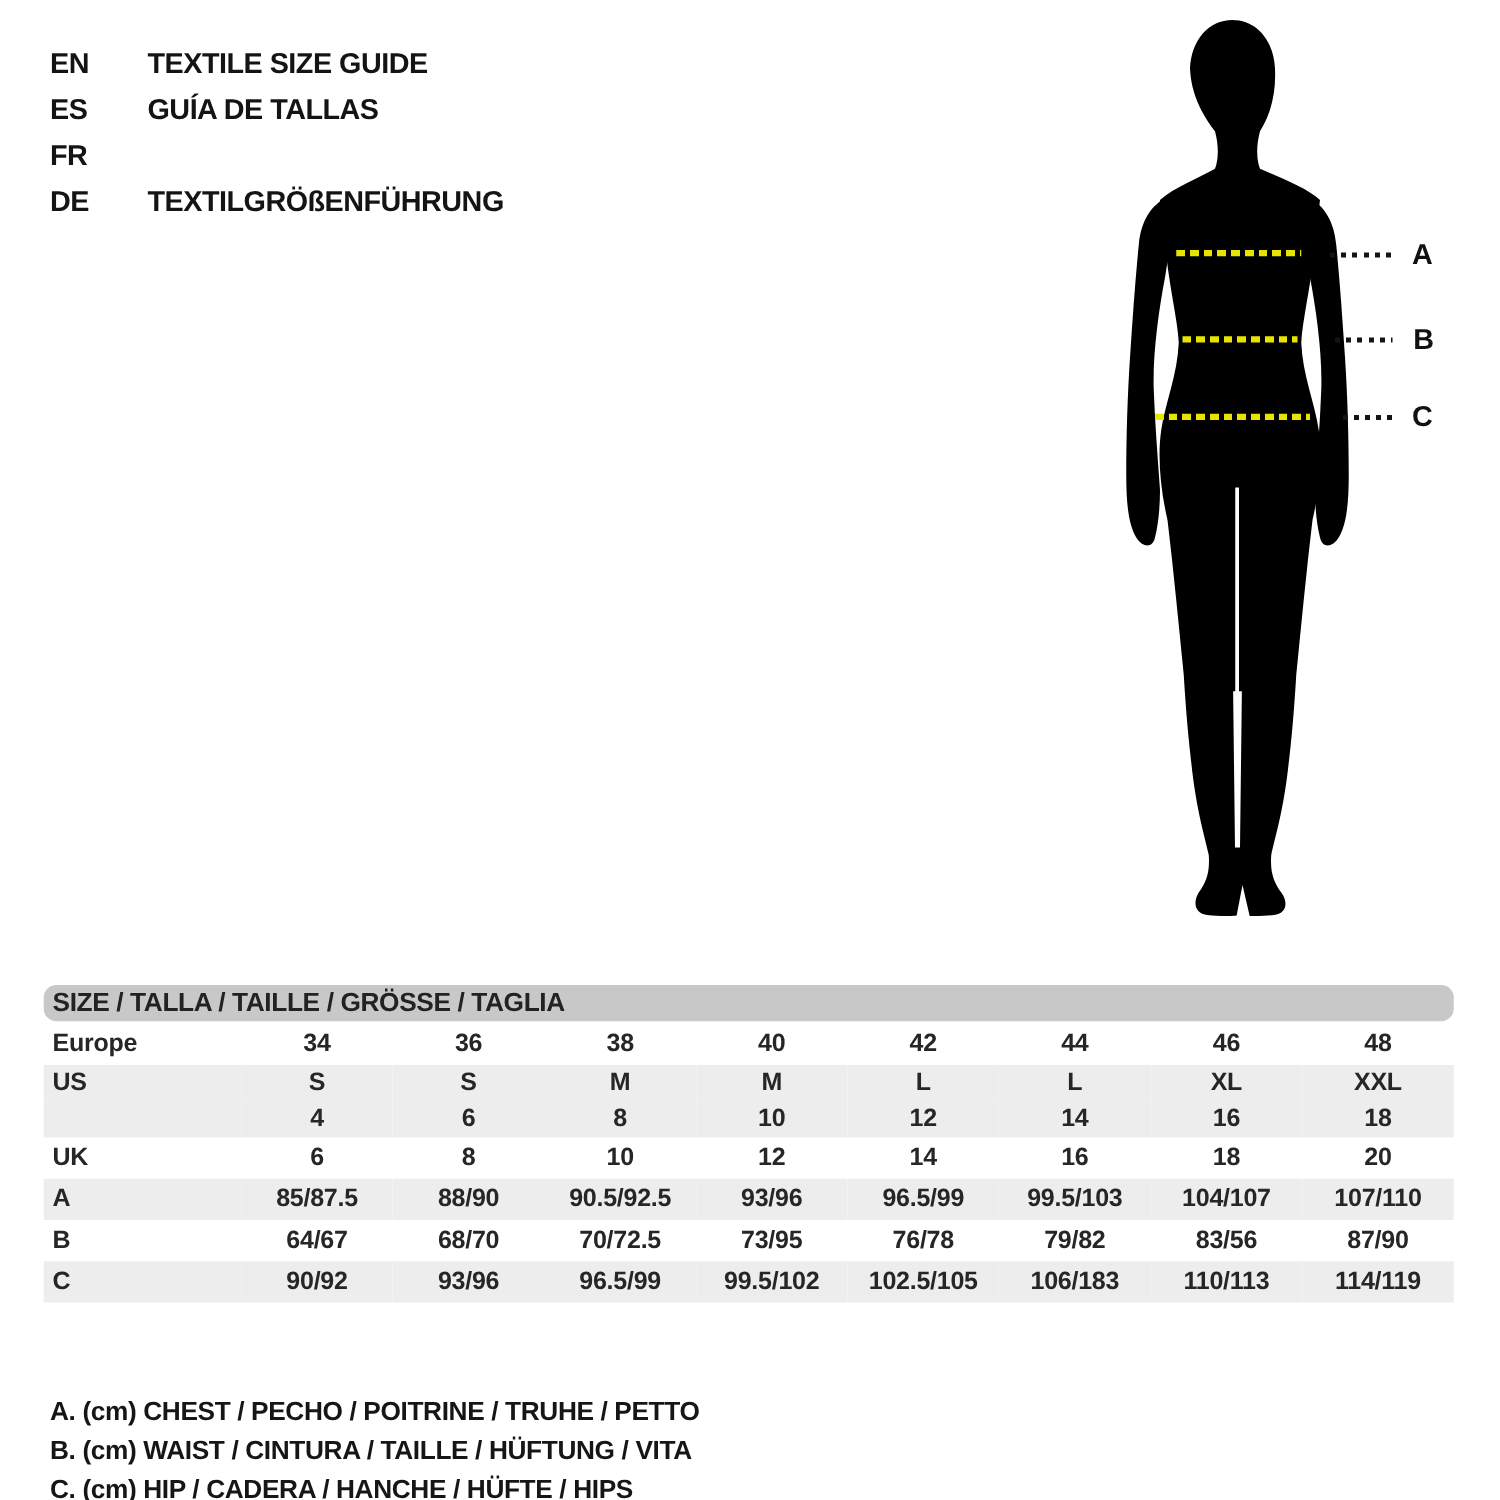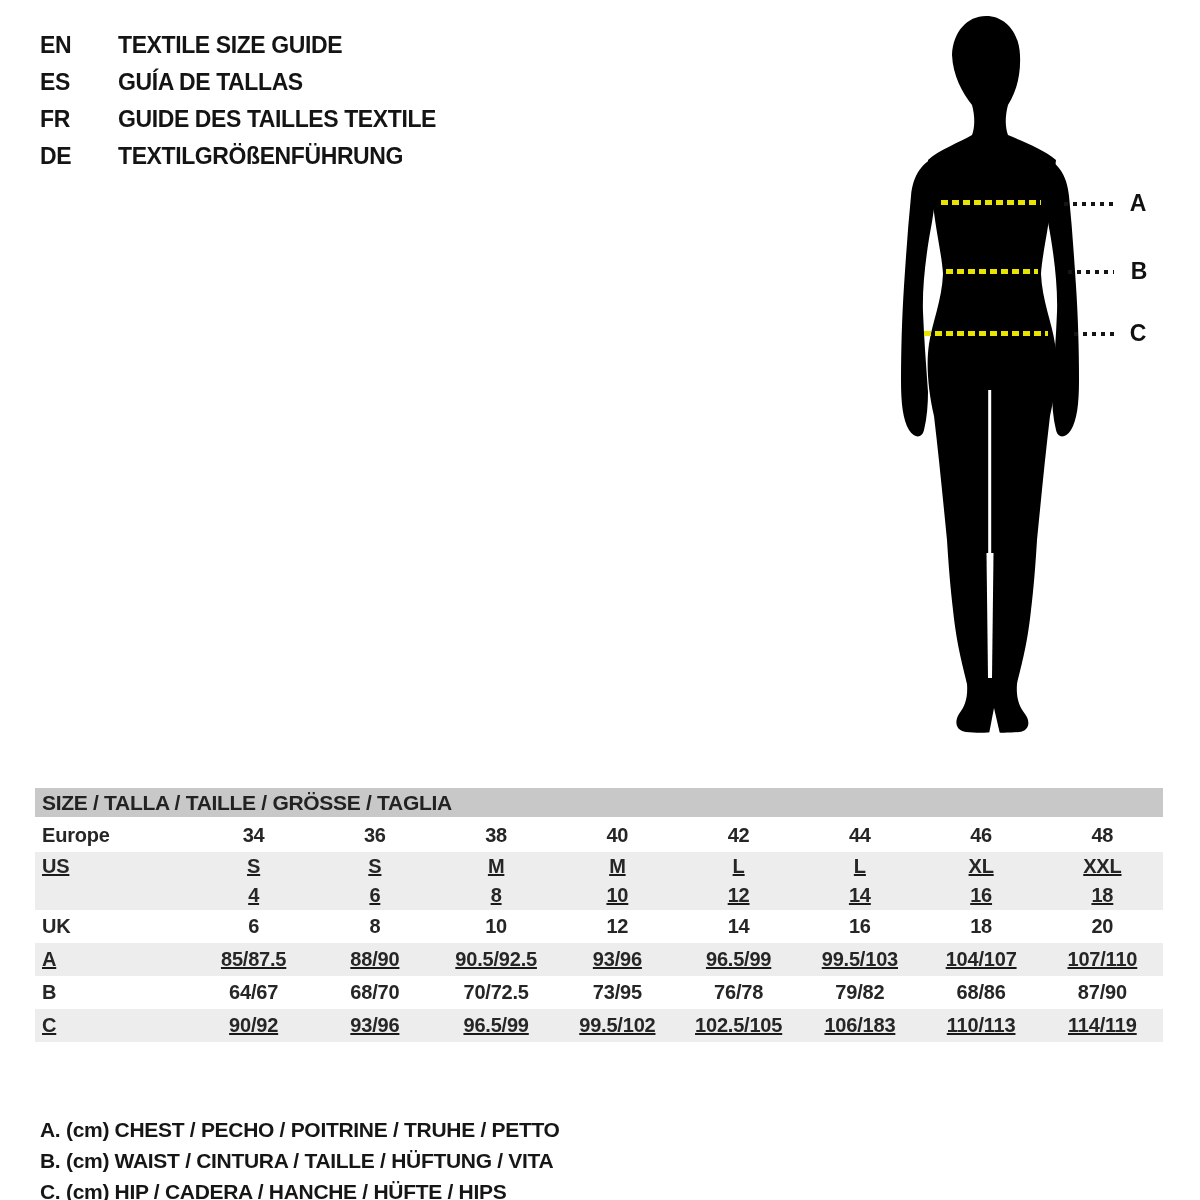--- a/index.html
+++ b/index.html
@@ -4,21 +4,21 @@
 <style>
   * { margin:0; padding:0; box-sizing:border-box; }
   html,body { background:#ffffff; }
   .canvas {
     position:relative; width:1200px; height:1200px; background:#ffffff;
     font-family:"Liberation Sans", sans-serif; color:#1a1a1a; overflow:hidden;
   }
 
   
   .langs { position:absolute; left:40px; top:27px; }
-  .lang-row { display:flex; height:37px; align-items:center;
+  .lang-row { display:flex; height:37px; align-items:flex-end;
               font-size:23px; font-weight:bold; letter-spacing:-0.4px; color:#141414; }
   .lang-code { width:78px; }
 
   
   .figure-svg { position:absolute; left:895px; top:8px; width:220px; height:730px; }
   .yline { position:absolute; height:5px; z-index:3;
            background:repeating-linear-gradient(90deg,#e8e400 0 7px,transparent 7px 11px); }
   .yline.a { left:941px; top:200px; width:100px; }
   .yline.b { left:946px; top:269px; width:92px; }
   .yline.c { left:924px; top:331px; width:124px; }
@@ -34,28 +34,28 @@
   .mlabel.c { left:1126px; top:321px; }
 
   
   .caption { position:absolute; left:40px; top:743px;
              font-size:21px; font-weight:bold; letter-spacing:-0.3px; color:#161616; }
 
   
   .size-table { position:absolute; left:35px; top:788px; width:1128px; }
   .size-table-header { height:29px; line-height:29px; background:#c8c8c8; color:#222;
                        font-size:21px; font-weight:bold; letter-spacing:-0.3px;
-                       padding-left:7px; margin-bottom:2px; }
+                       padding-left:7px; margin-bottom:2px;border-radius:10px; }
   .size-table table { width:100%; border-collapse:collapse; table-layout:fixed; }
   .size-table td { font-size:20px; font-weight:bold; color:#262626;
                    text-align:center; letter-spacing:-0.2px; }
   .size-table td.rowlabel { text-align:left; padding-left:7px;margin-top:41px; }
   .size-table tr { height:33px; }
   .size-table tr:nth-child(2), .size-table tr:nth-child(3) { height:29px; }
-  .size-table tr.shaded { background:#ededed;text-decoration:underline; }
+  .size-table tr.shaded { background:#ededed; }
 
   
   .legend { position:absolute; left:40px; top:1114px; }
   .legend-line { font-size:21px; font-weight:bold; line-height:31px;
                  letter-spacing:-0.3px; color:#161616; }
 </style>
 </head>
 <body>
 
 <div class="canvas">
@@ -64,21 +64,20 @@
     <div class="lang-row">
       <span class="lang-code">EN</span>
       <span class="lang-label">TEXTILE SIZE GUIDE</span>
     </div>
     <div class="lang-row">
       <span class="lang-code">ES</span>
       <span class="lang-label">GUÍA DE TALLAS</span>
     </div>
     <div class="lang-row">
       <span class="lang-code">FR</span>
-      <span class="lang-label">GUIDE DES TAILLES TEXTILE</span>
     </div>
     <div class="lang-row">
       <span class="lang-code">DE</span>
       <span class="lang-label">TEXTILGRÖßENFÜHRUNG</span>
     </div>
   </div>
 
   <svg class="figure-svg" viewBox="0 0 220 730" aria-hidden="true">
 
     <path fill="#000000" d="
@@ -224,21 +223,21 @@
             <td>107/110</td>
           </tr>
           <tr>
             <td class="rowlabel">B</td>
             <td>64/67</td>
             <td>68/70</td>
             <td>70/72.5</td>
             <td>73/95</td>
             <td>76/78</td>
             <td>79/82</td>
-            <td>68/86</td>
+            <td>83/56</td>
             <td>87/90</td>
           </tr>
           <tr class="shaded">
             <td class="rowlabel">C</td>
             <td>90/92</td>
             <td>93/96</td>
             <td>96.5/99</td>
             <td>99.5/102</td>
             <td>102.5/105</td>
             <td>106/183</td>

